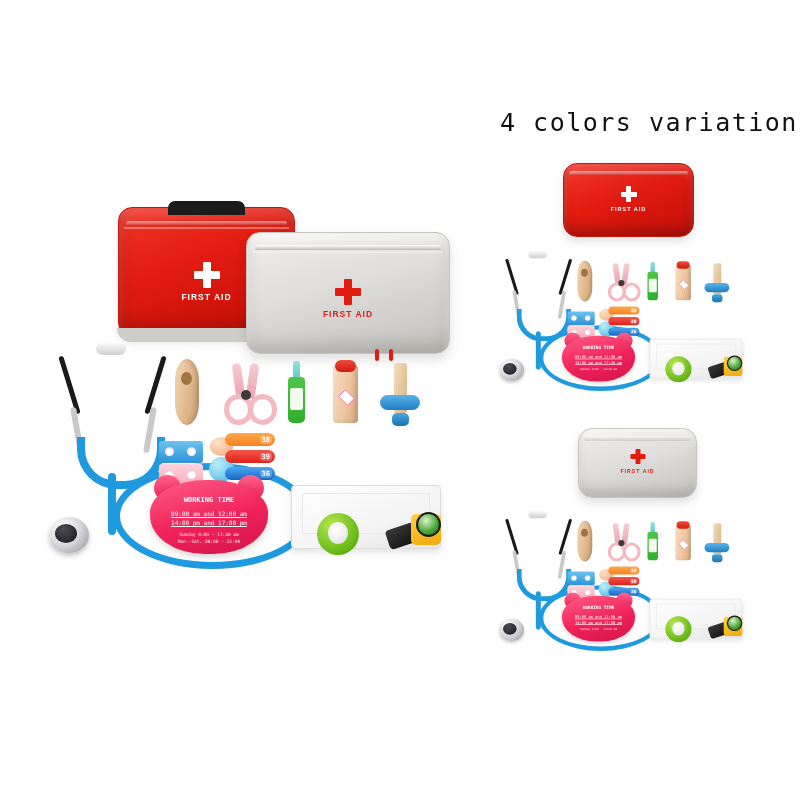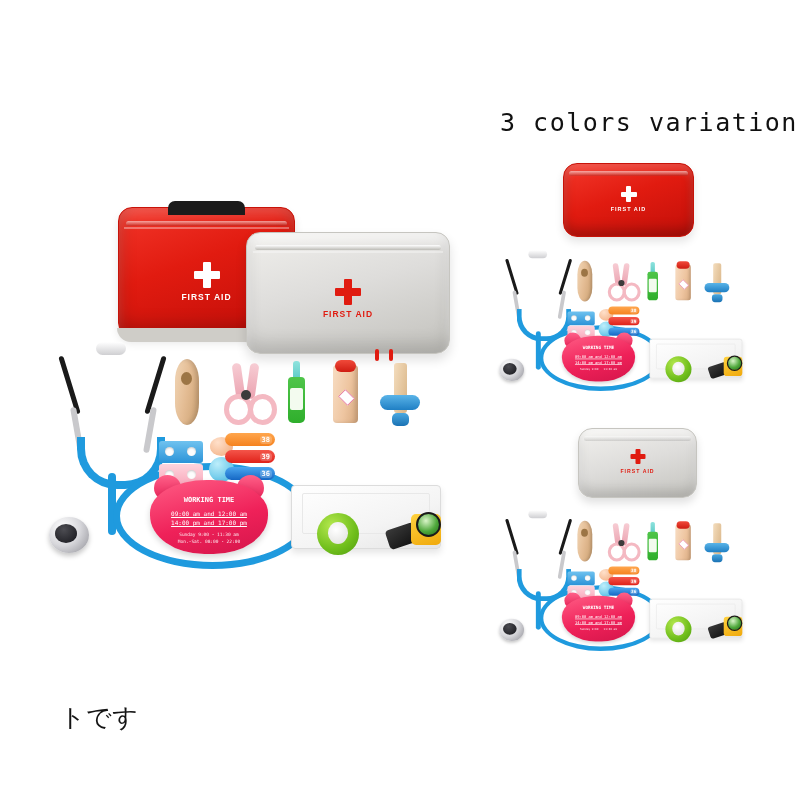--- a/index.html
+++ b/index.html
@@ -287,21 +287,21 @@
 
   .ring-tube{
     position:absolute;border:7px solid #1f9ade;border-radius:50%;
   }
 </style>
 </head>
 <body>
 
 <div class="stage">
 
-  <div class="headline">3 colors variation</div>
+  <div class="headline">4 colors variation</div>
 
   <div class="bag" id="bag-red-big">
     <div class="handle"></div>
     <div class="zip"></div>
     <div class="zipline"></div>
     <div class="cross"></div>
     <div class="brand">FIRST AID</div>
     <div class="base"></div>
   </div>
 
@@ -569,16 +569,15 @@
       <div class="earR" style="left:87px;top:-5px;width:27px;height:26px;"></div>
       <div class="face"></div>
       <div class="txt t1" style="top:16px;font-size:7px;">WORKING TIME</div>
       <div class="txt t2" style="top:30px;font-size:6px;">09:00 am and 12:00 am</div>
       <div class="txt t2" style="top:39px;font-size:6px;">14:00 pm and 17:00 pm</div>
       <div class="txt" style="top:52px;font-size:4.5px;opacity:.9;">Sunday 9:00 - 11:30 am</div>
     </div>
   </div>
 
   <div class="caption">
-    <div>トです</div>
   </div>
 
 </div>
 
 </body></html>

